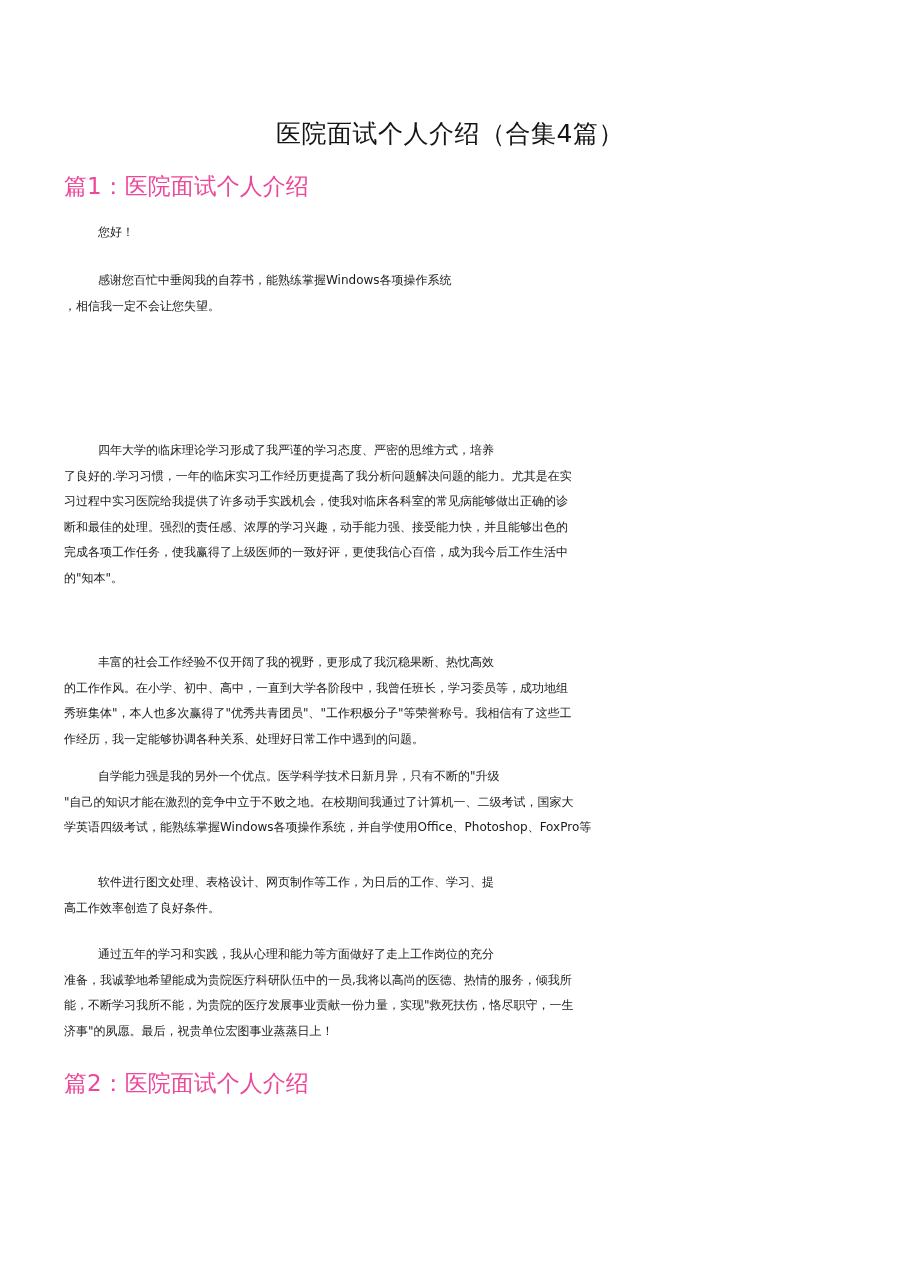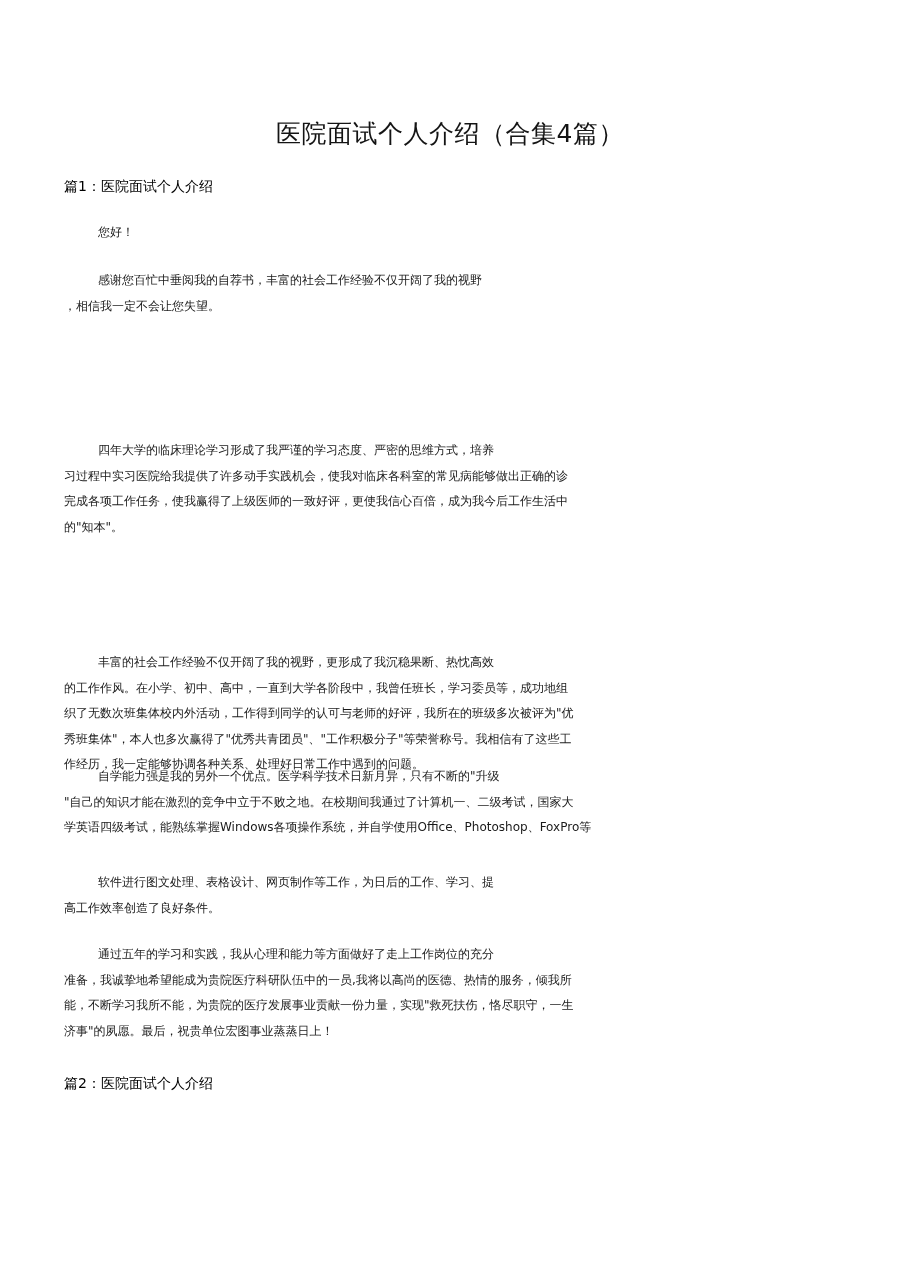--- a/index.html
+++ b/index.html
@@ -29,23 +29,23 @@
       top: 114px;
       text-align: center;
       font-size: 25px;
       line-height: 40px;
       color: #141414;
       letter-spacing: 0.5px;
     }
     .section-heading {
       position: absolute;
       left: 64px;
-      font-size: 14px;
+      font-size: 23px;
       line-height: 28px;
-      color: #000000;
+      color: #ec4899;
       white-space: nowrap;
       text-align: right;
     }
     .para {
       position: absolute;
       left: 64px;
       width: 780px;
       font-size: 12px;
       line-height: 25.5px;
       color: #1a1a1a;
@@ -66,36 +66,37 @@
 
   <div class="doc-title">医院面试个人介绍（合集4篇）</div>
 
   <div class="section-heading" style="top:172px;">篇1：医院面试个人介绍</div>
 
   <div class="para" style="top:220px;">
     <span class="line indent">您好！</span>
   </div>
 
   <div class="para" style="top:268px;">
-    <span class="line indent">感谢您百忙中垂阅我的自荐书，丰富的社会工作经验不仅开阔了我的视野</span>
+    <span class="line indent">感谢您百忙中垂阅我的自荐书，能熟练掌握Windows各项操作系统</span>
     <span class="line">，相信我一定不会让您失望。</span>
   </div>
 
 
   <div class="para" style="top:438px;">
     <span class="line indent">四年大学的临床理论学习形成了我严谨的学习态度、严密的思维方式，培养</span>
+    <span class="line">了良好的.学习习惯，一年的临床实习工作经历更提高了我分析问题解决问题的能力。尤其是在实</span>
     <span class="line">习过程中实习医院给我提供了许多动手实践机会，使我对临床各科室的常见病能够做出正确的诊</span>
+    <span class="line">断和最佳的处理。强烈的责任感、浓厚的学习兴趣，动手能力强、接受能力快，并且能够出色的</span>
     <span class="line">完成各项工作任务，使我赢得了上级医师的一致好评，更使我信心百倍，成为我今后工作生活中</span>
     <span class="line">的"知本"。</span>
   </div>
 
   <div class="para" style="top:614px;margin-top:36px;">
     <span class="line indent">丰富的社会工作经验不仅开阔了我的视野，更形成了我沉稳果断、热忱高效</span>
     <span class="line">的工作作风。在小学、初中、高中，一直到大学各阶段中，我曾任班长，学习委员等，成功地组</span>
-    <span class="line">织了无数次班集体校内外活动，工作得到同学的认可与老师的好评，我所在的班级多次被评为"优</span>
     <span class="line">秀班集体"，本人也多次赢得了"优秀共青团员"、"工作积极分子"等荣誉称号。我相信有了这些工</span>
     <span class="line">作经历，我一定能够协调各种关系、处理好日常工作中遇到的问题。</span>
   </div>
 
   <div class="para" style="top:764px;">
     <span class="line indent">自学能力强是我的另外一个优点。医学科学技术日新月异，只有不断的"升级</span>
     <span class="line">"自己的知识才能在激烈的竞争中立于不败之地。在校期间我通过了计算机一、二级考试，国家大</span>
     <span class="line">学英语四级考试，能熟练掌握Windows各项操作系统，并自学使用Office、Photoshop、FoxPro等</span>
   </div>
 

